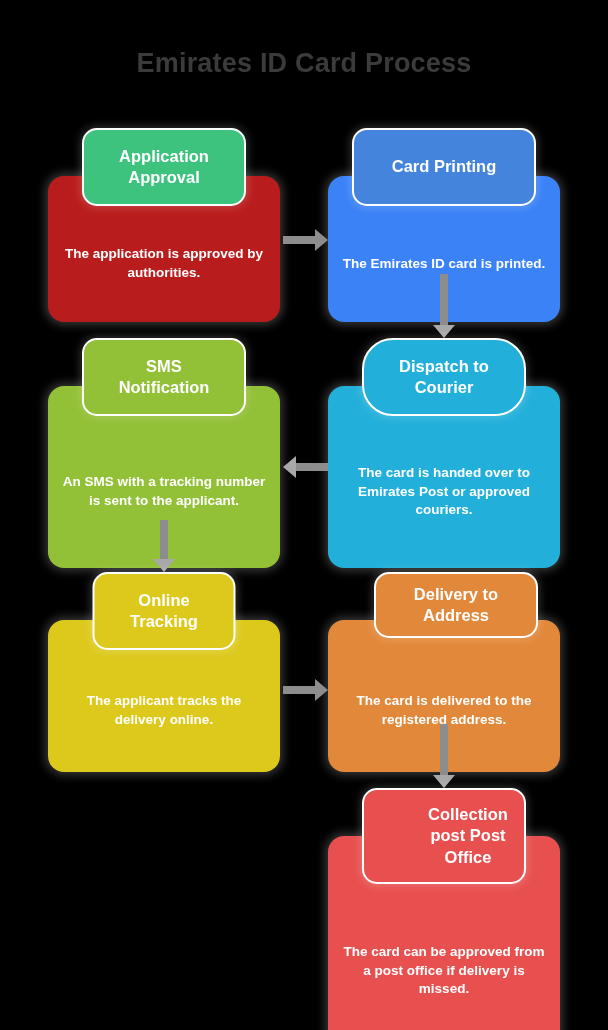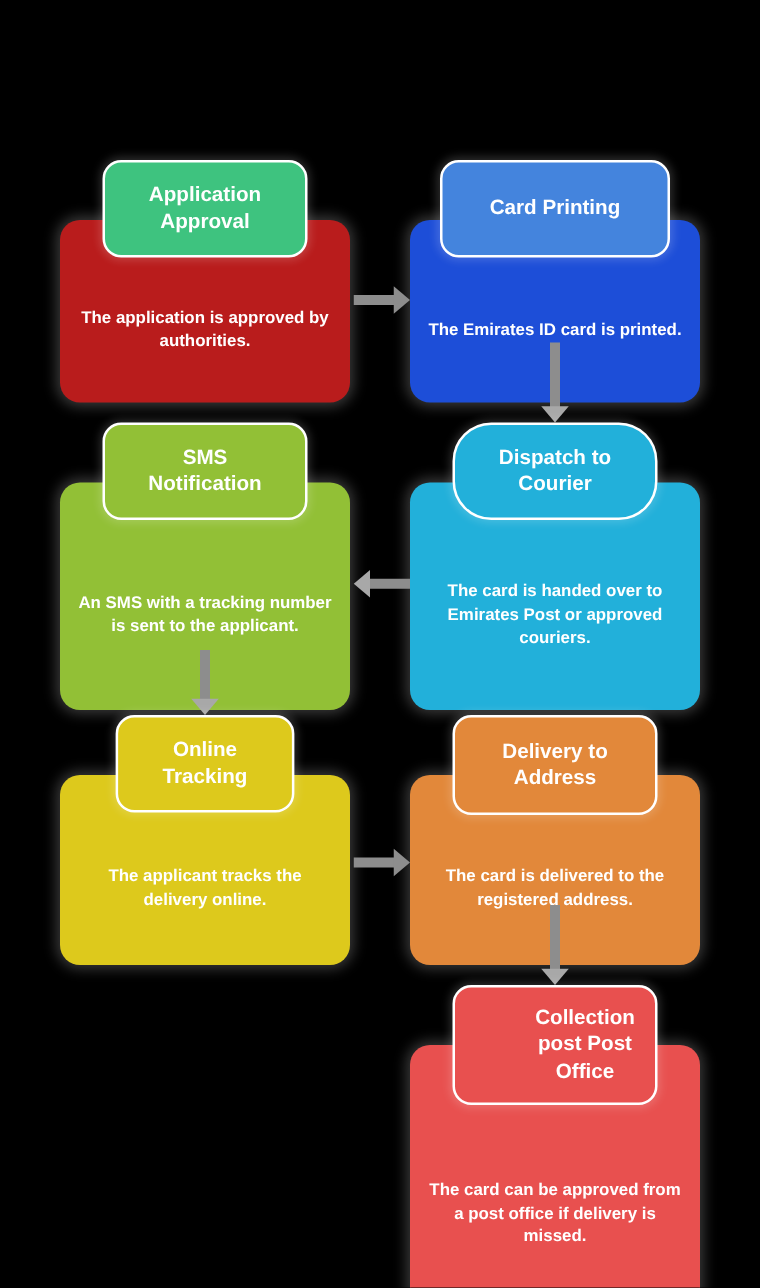--- a/index.html
+++ b/index.html
@@ -95,35 +95,36 @@
     border-left:11px solid transparent;
     border-right:11px solid transparent;
     border-top:13px solid #a8a8a8;
   }
 </style>
 </head>
 <body>
 
 <div id="canvas">
 
+  <div class="title">Emirates ID Card Process</div>
 
   <div class="node" style="left:48px; top:128px; width:232px;">
     <div class="node-body" style="background:#b91c1c; height:146px;">
       <div class="node-desc">The application is approved by authorities.</div>
     </div>
     <div class="node-head" style="background:#3ec37f; width:164px; height:78px;">
       <div class="node-title">
         <span>Application</span><br>
         <span>Approval</span>
       </div>
     </div>
   </div>
 
   <div class="node" style="left:328px; top:128px; width:232px;">
-    <div class="node-body" style="background:#1d4ed8; height:146px;">
+    <div class="node-body" style="background:#3b82f6; height:146px;">
       <div class="node-desc">The Emirates ID card is printed.</div>
     </div>
     <div class="node-head" style="background:#4484dd; width:184px; height:78px;">
       <div class="node-title">
         <span>Card Printing</span>
       </div>
     </div>
   </div>
 
   <div class="node" style="left:48px; top:338px; width:232px;">
@@ -159,21 +160,21 @@
         <span>Online</span><br>
         <span>Tracking</span>
       </div>
     </div>
   </div>
 
   <div class="node" style="left:328px; top:572px; width:232px;">
     <div class="node-body" style="background:#e2883a; height:152px;">
       <div class="node-desc">The card is delivered to the registered address.</div>
     </div>
-    <div class="node-head" style="background:#e2883a; width:164px; height:80px;">
+    <div class="node-head" style="background:#e2883a; width:164px; height:66px;margin-left:12px;">
       <div class="node-title">
         <span>Delivery to</span><br>
         <span>Address</span>
       </div>
     </div>
   </div>
 
   <div class="node" style="left:328px; top:788px; width:232px;">
     <div class="node-body" style="background:#e8504f; height:212px; padding-top:74px;">
       <div class="node-desc">The card can be approved from a post office if delivery is missed.</div>

